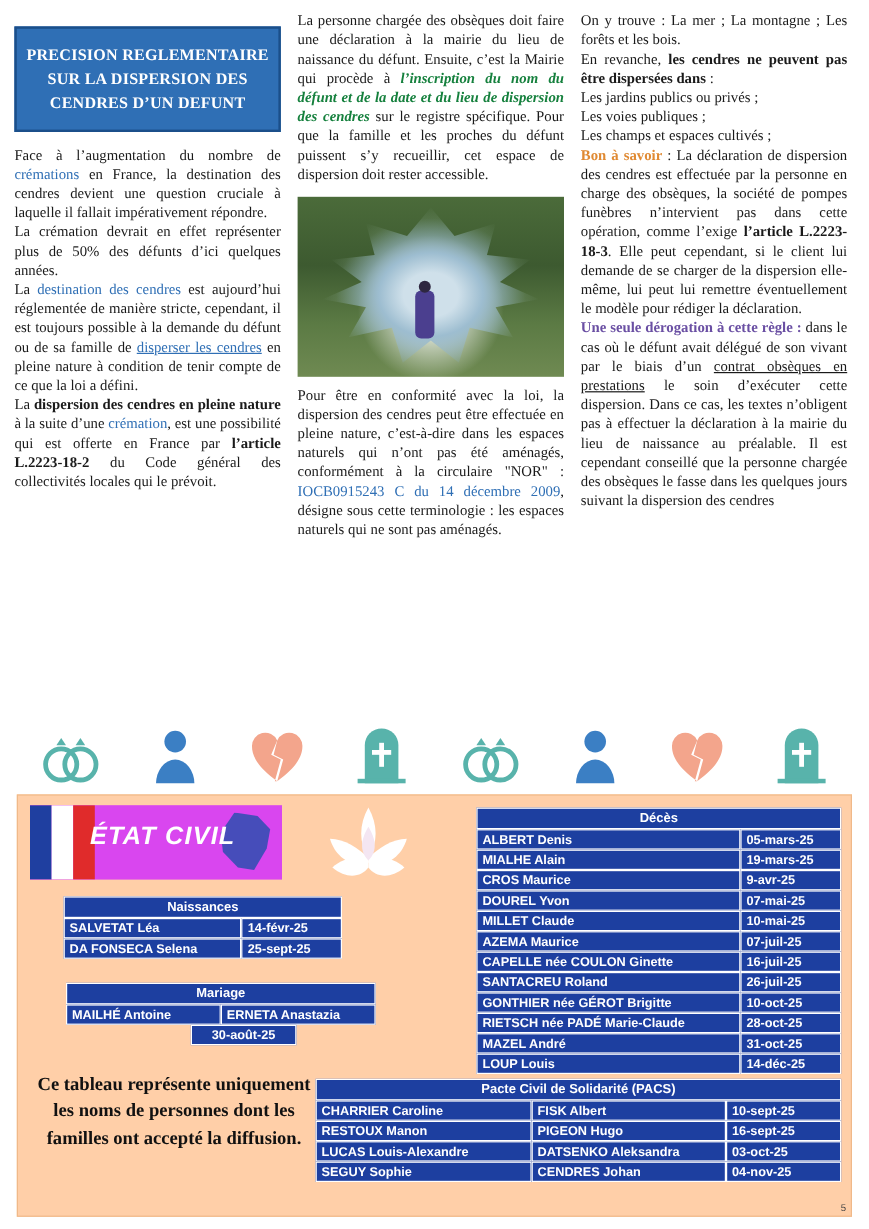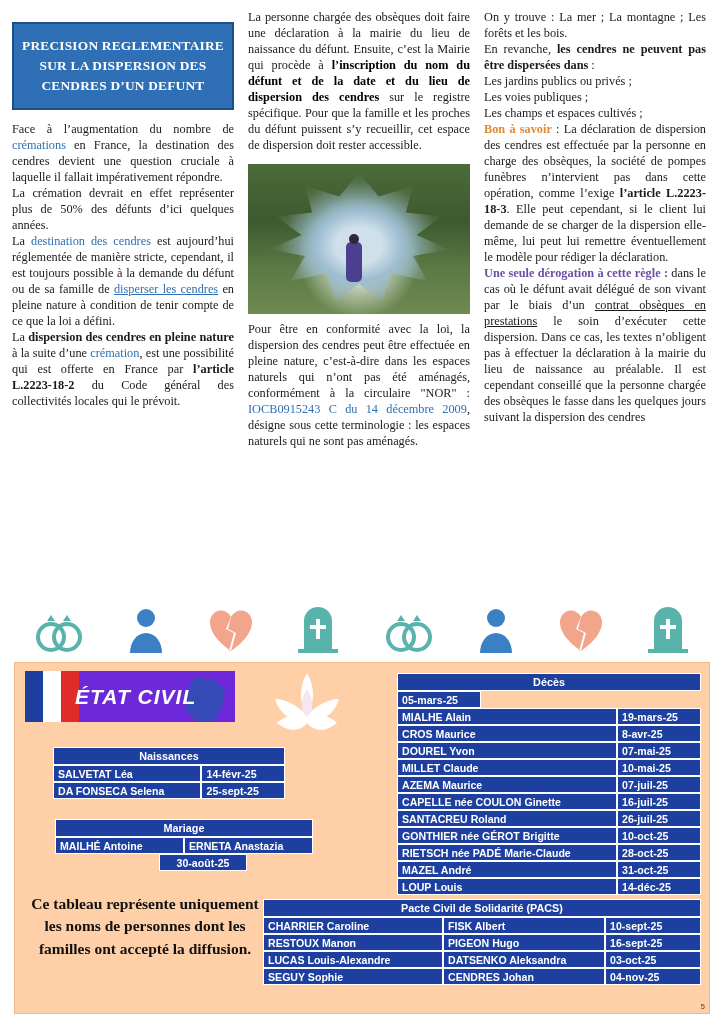--- a/index.html
+++ b/index.html
@@ -28,21 +28,21 @@
     font-weight: bold;
     font-size: 13.4px;
     line-height: 1.5;
     padding: 12px 8px;
     margin: 12px 0 12px 0;
     letter-spacing: .2px;
   }
 
   .blue { color: #2f6fb5; }
   .b { font-weight: bold; }
-  .bblue { color:#000000; font-weight:bold; }
+  .bblue { color:#15803d; font-weight:bold;font-style:italic; }
   .ul { text-decoration: underline; }
   .purple { color:#6a4fa3; font-weight:bold; }
   .orange { color:#e08a33; font-weight:bold; }
 
   .midimg {
     width: 100%;
     height: 150px;
     margin: 10px 0 8px 0;
     background:
       radial-gradient(circle at 50% 62%, rgba(255,255,255,.85) 0 12%, rgba(255,255,255,0) 42%),
@@ -76,22 +76,22 @@
   .ic svg { display:block; }
 
   
   .panel {
     position:absolute; left:14px; top:662px; width:696px; height:352px;
     background:#ffcfa8; border:1px solid #f0b989;
   }
   .panel-inner { position:relative; width:100%; height:100%; padding:8px; }
 
   .flagbox {
-    position:absolute; left:10px; top:8px; width:210px; height:51px;
-    background:#6d28d9; overflow:hidden;
+    position:absolute; left:10px; top:8px; width:210px; height:62px;
+    background:#d946ef; overflow:hidden;
   }
   .flag-stripes { position:absolute; left:0; top:0; width:54px; height:62px; display:flex; }
   .flag-stripes i { display:block; width:18px; height:62px; }
   .s-blue{background:#1f3fa0;} .s-white{background:#ffffff;} .s-red{background:#e02b2b;}
   .flagbox .etat {
     position:absolute; left:50px; top:14px; color:#fff; font-family:"Liberation Sans", sans-serif;
     font-weight:bold; font-size:21px; letter-spacing:1px; font-style:italic;
   }
   .flagbox .map {
     position:absolute; right:6px; top:6px; width:48px; height:50px;
@@ -309,29 +309,30 @@
           <div class="cell c2">ERNETA Anastazia</div>
         </div>
         <div class="row">
           <div class="cell datecell">30-août-25</div>
         </div>
       </div>
 
       <div class="tbl" id="t-deces">
         <div class="hdr">Décès</div>
         <div class="row">
+            <div class="cell c1">ALBERT Denis</div>
             <div class="cell c2">05-mars-25</div>
           </div>
         <div class="row">
             <div class="cell c1">MIALHE Alain</div>
             <div class="cell c2">19-mars-25</div>
           </div>
         <div class="row">
             <div class="cell c1">CROS Maurice</div>
-            <div class="cell c2">8-avr-25</div>
+            <div class="cell c2">9-avr-25</div>
           </div>
         <div class="row">
             <div class="cell c1">DOUREL Yvon</div>
             <div class="cell c2">07-mai-25</div>
           </div>
         <div class="row">
             <div class="cell c1">MILLET Claude</div>
             <div class="cell c2">10-mai-25</div>
           </div>
         <div class="row">

